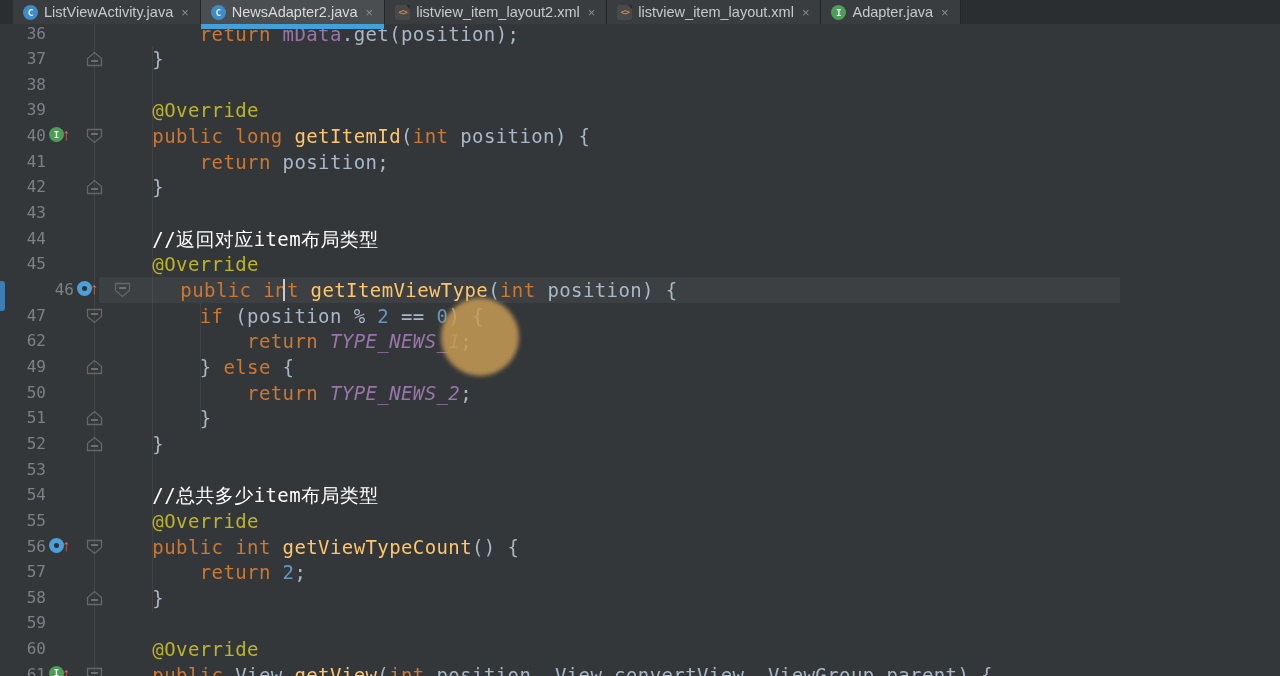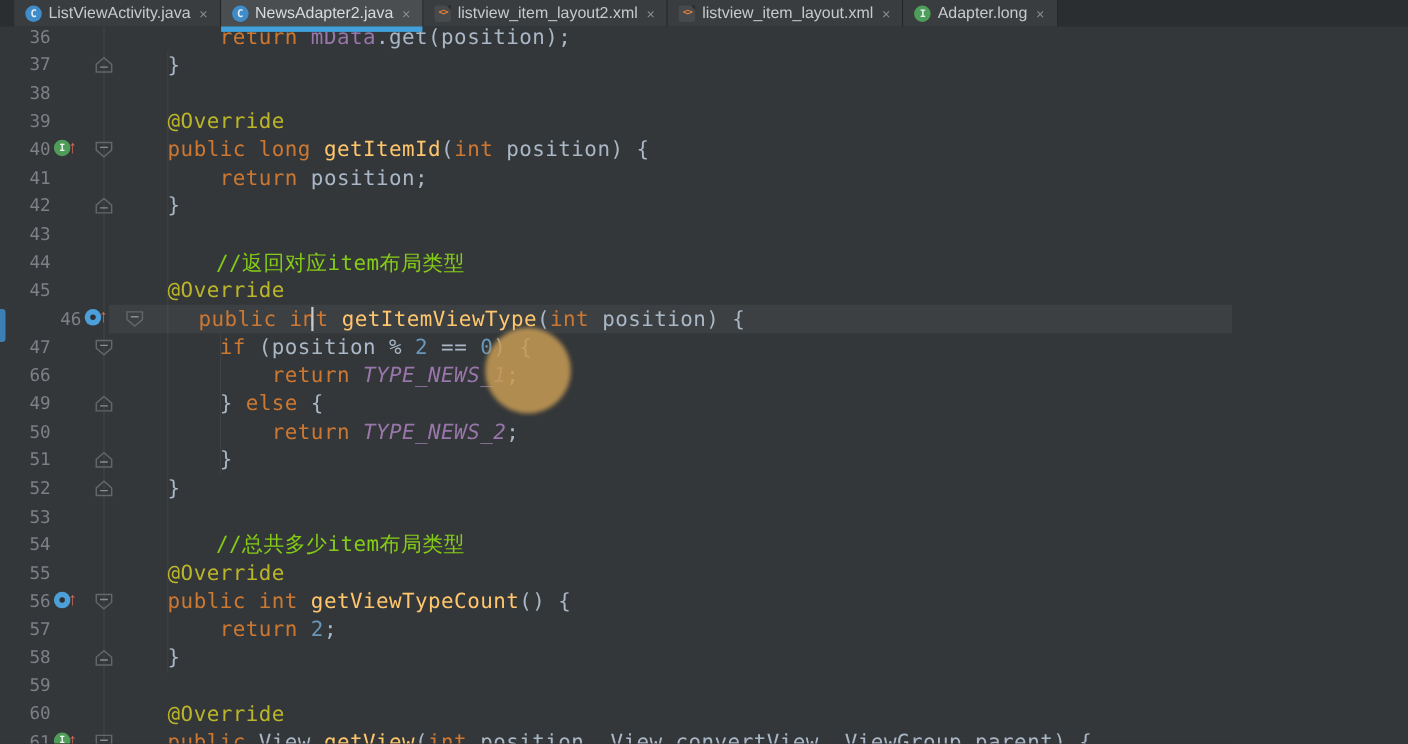--- a/index.html
+++ b/index.html
@@ -60,21 +60,21 @@
     position:absolute; left:105px; top:0; line-height:26px; white-space:pre;
     font-family:"DejaVu Sans Mono", monospace; font-size:19px; letter-spacing:0.4px;
     color:#a9b7c6;
   }
   .c-k { color:#cc7832; }              
   .c-m { color:#ffc66d; }              
   .c-a { color:#bbb529; }              
   .c-f { color:#9876aa; }              
   .c-const { color:#9876aa; font-style:italic; } 
   .c-n { color:#6897bb; }              
-  .c-c { color:#84cc16;margin-left:44px; }              
+  .c-c { color:#ffffff; }              
   .c-p { color:#a9b7c6; }              
 
   .caret { position:absolute; width:2px; height:22px; background:#c8cacc; z-index:6; }
   .click-blob {
     position:absolute; left:441px; top:298px; width:78px; height:78px;
     border-radius:50%; background:rgba(199,155,85,0.85); filter:blur(2px); z-index:5;
   }
 </style>
 </head>
 <body>
@@ -155,21 +155,21 @@
       </div>
       <div class="row" style="top: 302.65px;">
         <div class="lnum">47</div>
         <div class="fold"><svg width="17" height="16">
             <polygon points="1.5,1.5 15.5,1.5 15.5,8.5 8.5,14.5 1.5,8.5" fill="none" stroke="#63666a" stroke-width="1.3"></polygon>
             <line x1="5" x2="12" y1="6" y2="6" stroke="#8a8d90" stroke-width="1.3"></line>
           </svg></div>
         <div class="code"><span class="c-p">        </span><span class="c-k">if</span><span class="c-p"> (position % </span><span class="c-n">2</span><span class="c-p"> == </span><span class="c-n">0</span><span class="c-p">) {</span></div>
       </div>
       <div class="row" style="top: 328.3px;">
-        <div class="lnum">66</div>
+        <div class="lnum">62</div>
         <div class="code"><span class="c-p">            </span><span class="c-k">return </span><span class="c-const">TYPE_NEWS_1</span><span class="c-p">;</span></div>
       </div>
       <div class="row" style="top: 353.95px;">
         <div class="lnum">49</div>
         <div class="fold"><svg width="17" height="16">
             <polygon points="1.5,14.5 15.5,14.5 15.5,7.5 8.5,1.5 1.5,7.5" fill="none" stroke="#63666a" stroke-width="1.3"></polygon>
             <line x1="5" x2="12" y1="10" y2="10" stroke="#8a8d90" stroke-width="1.3"></line>
           </svg></div>
         <div class="code"><span class="c-p">        } </span><span class="c-k">else</span><span class="c-p"> {</span></div>
       </div>
@@ -272,16 +272,16 @@
       <span class="tab-label">listview_item_layout2.xml</span>
       <span class="tab-close">×</span>
     </div>
     <div class="tab">
       <span class="ticon xml-file">&lt;&gt;</span>
       <span class="tab-label">listview_item_layout.xml</span>
       <span class="tab-close">×</span>
     </div>
     <div class="tab">
       <span class="ticon java-interface">I</span>
-      <span class="tab-label">Adapter.long</span>
+      <span class="tab-label">Adapter.java</span>
       <span class="tab-close">×</span>
     </div>
   </div>
 
 </body></html>

